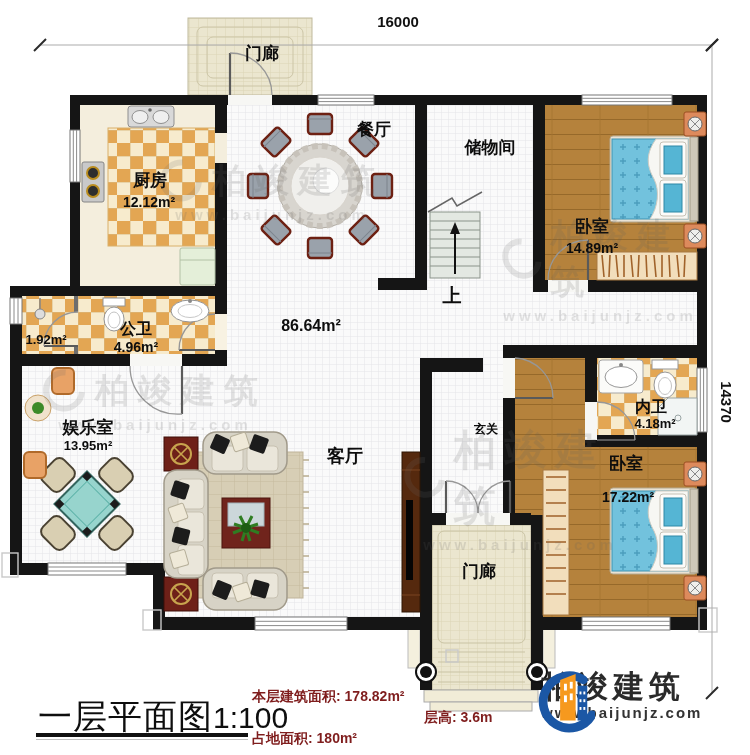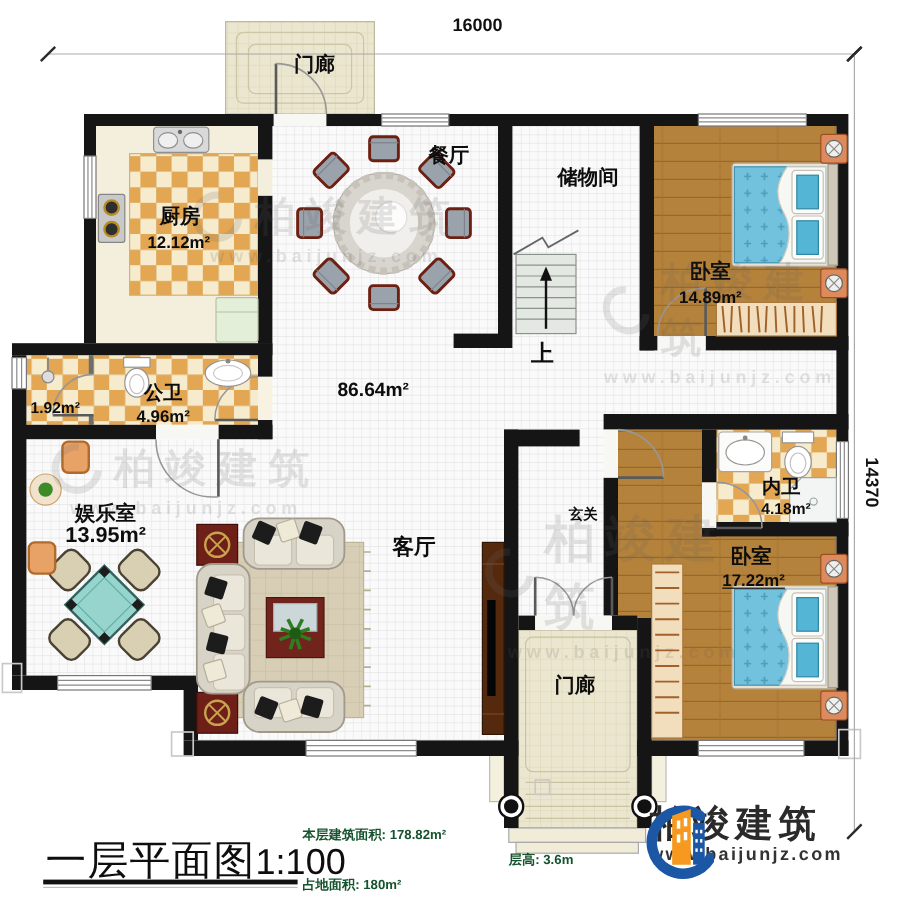--- a/index.html
+++ b/index.html
@@ -31,21 +31,21 @@
             border-right-color:transparent;transform:rotate(-40deg);}
   .wm .brand{font-size:34px;font-weight:900;letter-spacing:9px;}
   .wm .url{font-size:15px;font-weight:700;letter-spacing:4px;margin-top:2px;}
   .wm.big .brand{font-size:42px;}
   
   .titleline{position:absolute;left:38px;top:694px;color:#0e0e0e;}
   .titleline .t1{font-size:34px;font-weight:500;letter-spacing:1px;text-align:right;}
   .titleline .t2{font-size:30px;font-weight:500;}
   .underline{position:absolute;left:36px;top:733px;width:212px;height:4px;background:#111;}
   .underline2{position:absolute;left:36px;top:739px;width:212px;height:1px;background:#c0c0c0;}
-  .stat{position:absolute;font-size:11px;font-weight:600;color:#14532d;white-space:nowrap;}
+  .stat{position:absolute;font-size:14px;font-weight:600;color:#7f1d1d;white-space:nowrap;}
   .stat .v{font-weight:700;}
   .logo{position:absolute;left:533px;top:670px;display:flex;align-items:flex-start;}
   .logotext{margin-left:8px;}
   .logotext .b{font-size:31px;font-weight:900;color:#2a2a2a;letter-spacing:5px;line-height:1.1;}
   .logotext .u{font-size:15px;font-weight:700;color:#333;letter-spacing:2px;}
 </style>
 </head>
 <body>
 
 <div id="stage">
@@ -511,23 +511,23 @@
 <div class="lbl" style="left:592px;top:248px;font-size:14px;text-align:center;">14.89m²</div>
 <div class="lbl" style="left:46px;top:340px;font-size:13px;">1.92m²</div>
 <div class="lbl" style="left:136px;top:329px;font-size:16px;">公卫</div>
 <div class="lbl" style="left:136px;top:347px;font-size:14px;">4.96m²</div>
 <div class="lbl" style="left:311px;top:326px;font-size:16px;">86.64m²</div>
 <div class="lbl" style="left:452px;top:296px;font-size:19px;font-weight:900;">上</div>
 <div class="lbl" style="left:486px;top:429px;font-size:12px;">玄关</div>
 <div class="lbl" style="left:651px;top:407px;font-size:16px;">内卫</div>
 <div class="lbl" style="left:655px;top:424px;font-size:13px;">4.18m²</div>
 <div class="lbl" style="left:626px;top:464px;font-size:17px;">卧室</div>
-<div class="lbl" style="left:628px;top:484px;font-size:14px;text-decoration:underline;">17.22m²</div>
+<div class="lbl" style="left:628px;top:497px;font-size:14px;">17.22m²</div>
 <div class="lbl" style="left:88px;top:428px;font-size:17px;">娱乐室</div>
-<div class="lbl" style="left:88px;top:446px;font-size:18px;">13.95m²</div>
+<div class="lbl" style="left:88px;top:446px;font-size:13px;">13.95m²</div>
 <div class="lbl" style="left:345px;top:456px;font-size:18px;">客厅</div>
 <div class="lbl" style="left:479px;top:572px;font-size:17px;">门廊</div>
 
 <div class="dimlbl" style="left:398px;top:21px;">16000</div>
 <div class="dimlbl vert" style="left:726px;top:402px;">14370</div>
 
 <div class="titleline">
   <span class="t1">一层平面图</span><span class="t2">1:100</span>
 </div>
 <div class="underline"></div>

